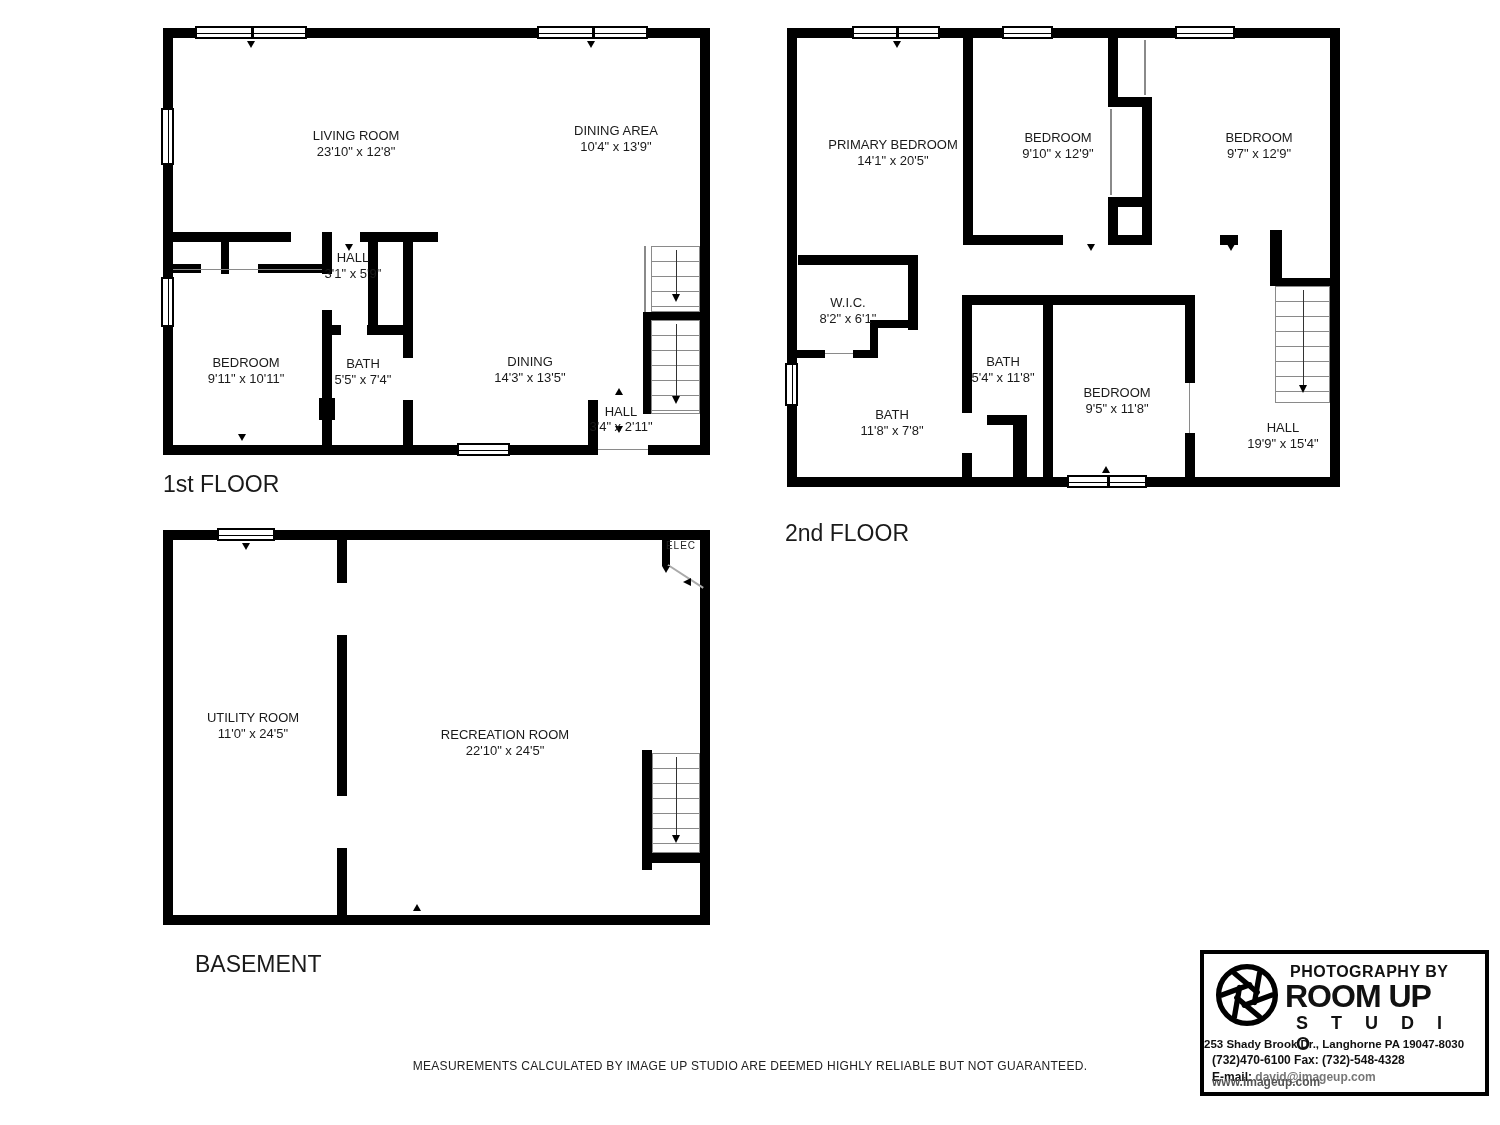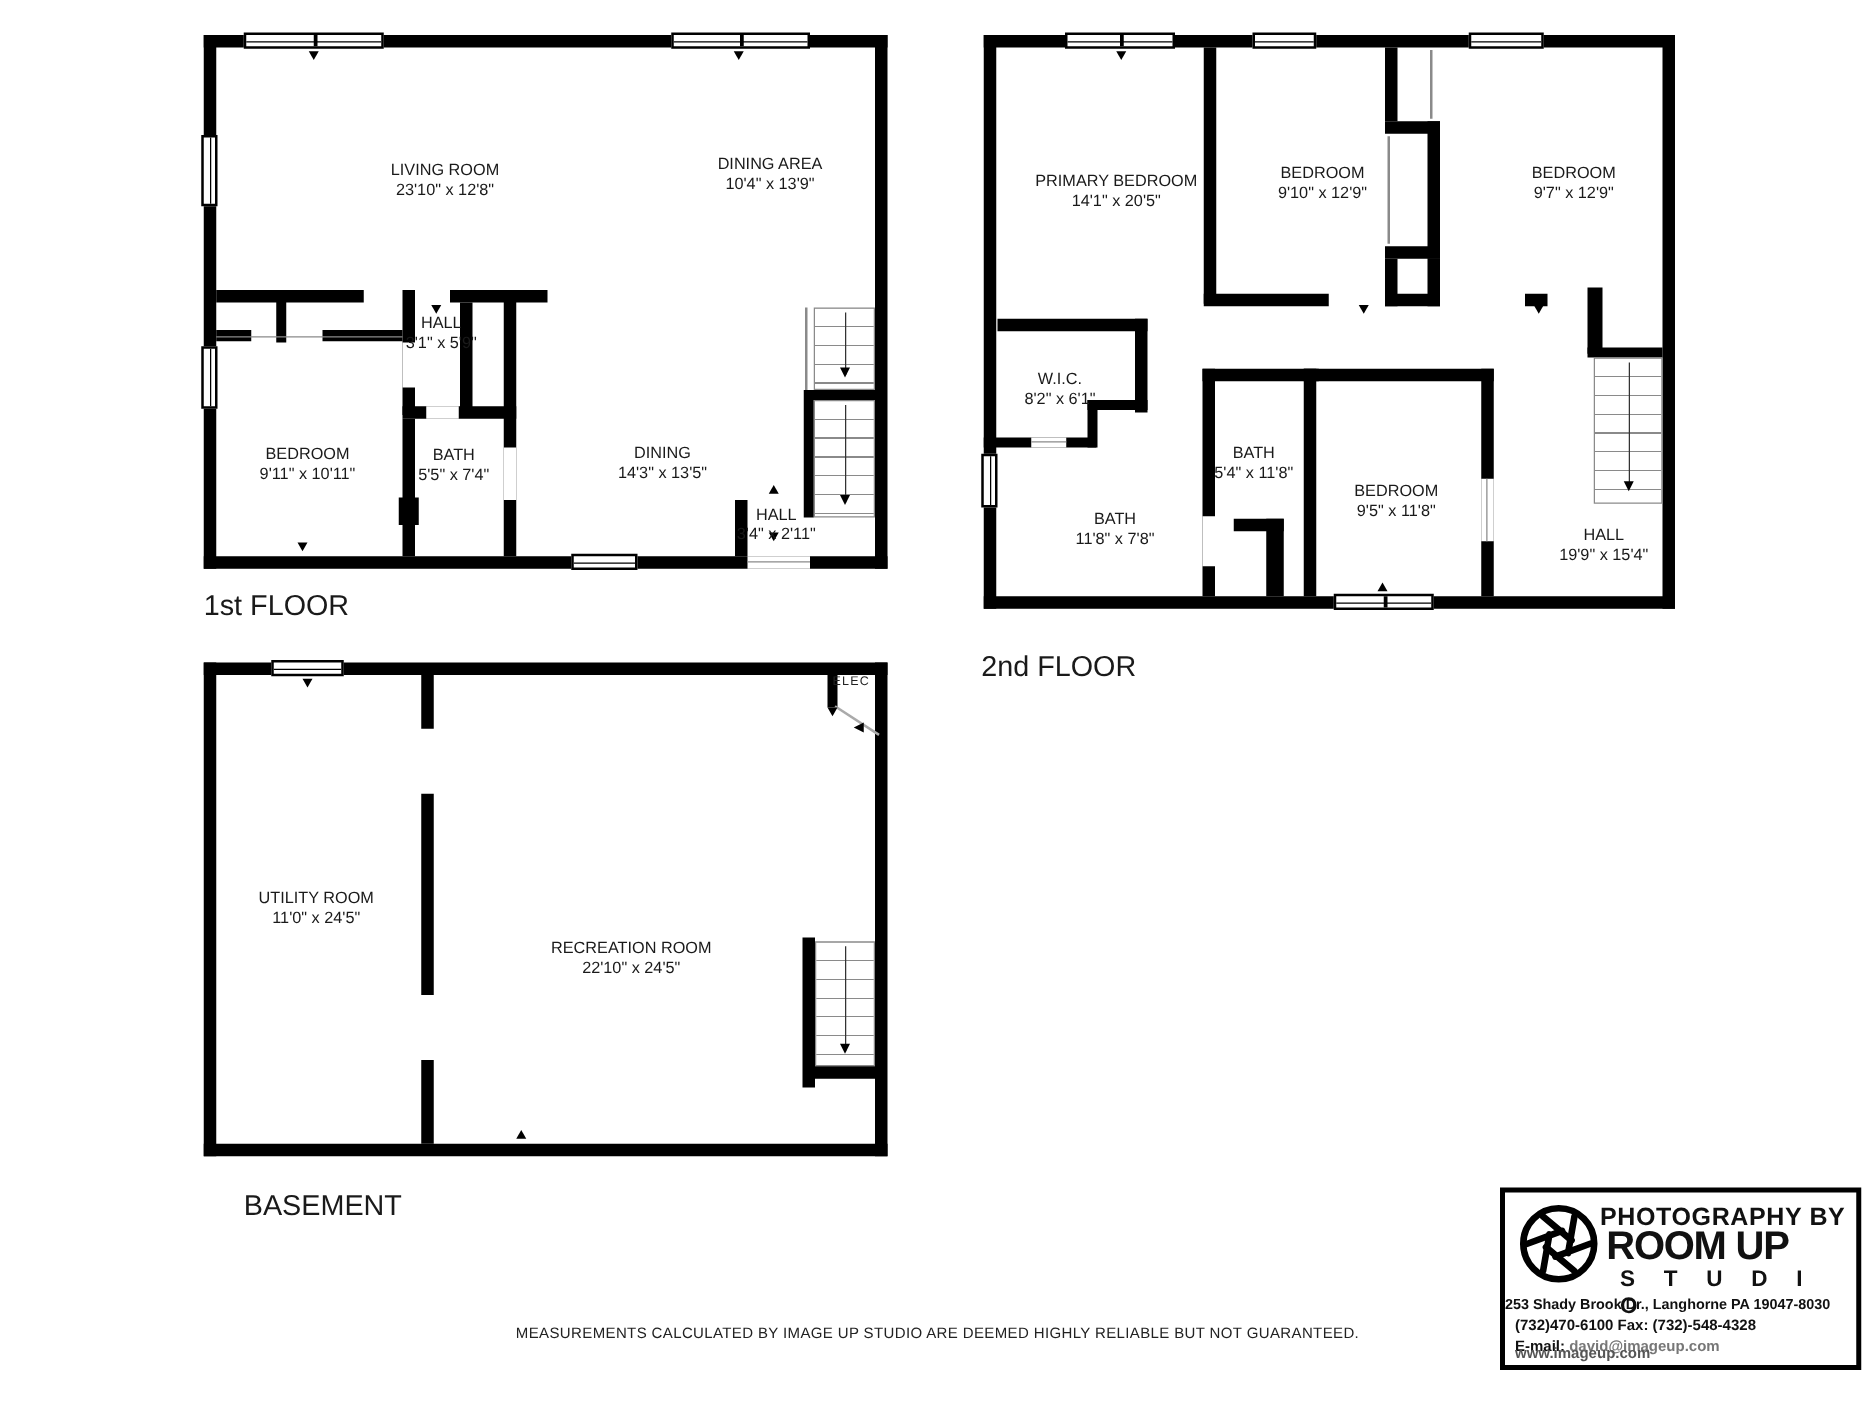--- a/index.html
+++ b/index.html
@@ -26,21 +26,21 @@
   .tl{border-top:4px solid transparent;border-bottom:4px solid transparent;border-right:8px solid #000;}
   .diag{height:2px;background:#aaa;transform-origin:left center;z-index:3;}
   .room{position:absolute;transform:translateX(-50%);text-align:center;font-size:13px;line-height:16px;
         white-space:nowrap;z-index:7;color:#1a1a1a;}
   .room .nm,.room .dm{position:static;display:block;}
   .floor-label{position:absolute;font-size:23px;color:#1a1a1a;z-index:7;}
   .elec-label{transform:translateX(-50%);font-size:10px;letter-spacing:1px;z-index:7;color:#222;}
   #logo{position:absolute;left:1200px;top:950px;width:281px;height:138px;border:4px solid #000;
         background:#fff;box-sizing:content-box;}
   #logo .abs{position:absolute;}
-  .lg-tag{left:76px;top:9px;font-size:20px;font-weight:bold;letter-spacing:.5px;}
+  .lg-tag{left:86px;top:9px;font-size:16px;font-weight:bold;letter-spacing:.5px;}
   .lg-brand{left:81px;top:24px;font-size:32px;font-weight:bold;letter-spacing:-1px;}
   .lg-studio{left:92px;top:59px;font-size:18px;font-weight:bold;letter-spacing:9px;}
   .lg-addr{left:0;top:84px;font-size:11.5px;font-weight:bold;line-height:13.5px;white-space:nowrap;}
   .lg-line2{left:8px;top:99px;font-size:12px;font-weight:bold;white-space:nowrap;}
   .lg-line3{left:8px;top:116px;font-size:12px;font-weight:bold;white-space:nowrap;}
   .lg-line4{left:8px;top:122px;font-size:12px;font-weight:bold;white-space:nowrap;color:#555;}
   .gray{color:#777;font-weight:bold;}
   #disclaimer{position:absolute;left:0;right:0;top:1059px;text-align:center;font-size:12px;
               letter-spacing:.3px;color:#222;z-index:7;}
 </style>
@@ -257,21 +257,21 @@
     <div class="w" style="left:489px;top:323px;width:48px;height:10px;"></div>
 
     <div class="win h" style="left:54px;top:-2px;width:58px;height:13px;"></div>
     <i class="td" style="left:79px;top:13px;"></i>
     <i class="tu" style="left:250px;top:374px;"></i>
 
     <div class="room" style="left:90px;top:180px;">
       <span class="nm">UTILITY ROOM</span>
       <span class="dm">11'0" x 24'5"</span>
     </div>
-    <div class="room" style="left:342px;top:197px;margin-top:23px;">
+    <div class="room" style="left:342px;top:197px;">
       <span class="nm">RECREATION ROOM</span>
       <span class="dm">22'10" x 24'5"</span>
     </div>
   </div>
   <div class="floor-label" style="left:163px;top:951px;margin-left:32px;">BASEMENT</div>
 
   <div id="logo">
     <svg class="abs" style="left:10px;top:8px;" width="66" height="66" viewBox="0 0 100 100">
       <circle cx="50" cy="50" r="43" fill="none" stroke="#000" stroke-width="8"></circle>
       <g stroke="#000" stroke-width="8" stroke-linecap="round">

